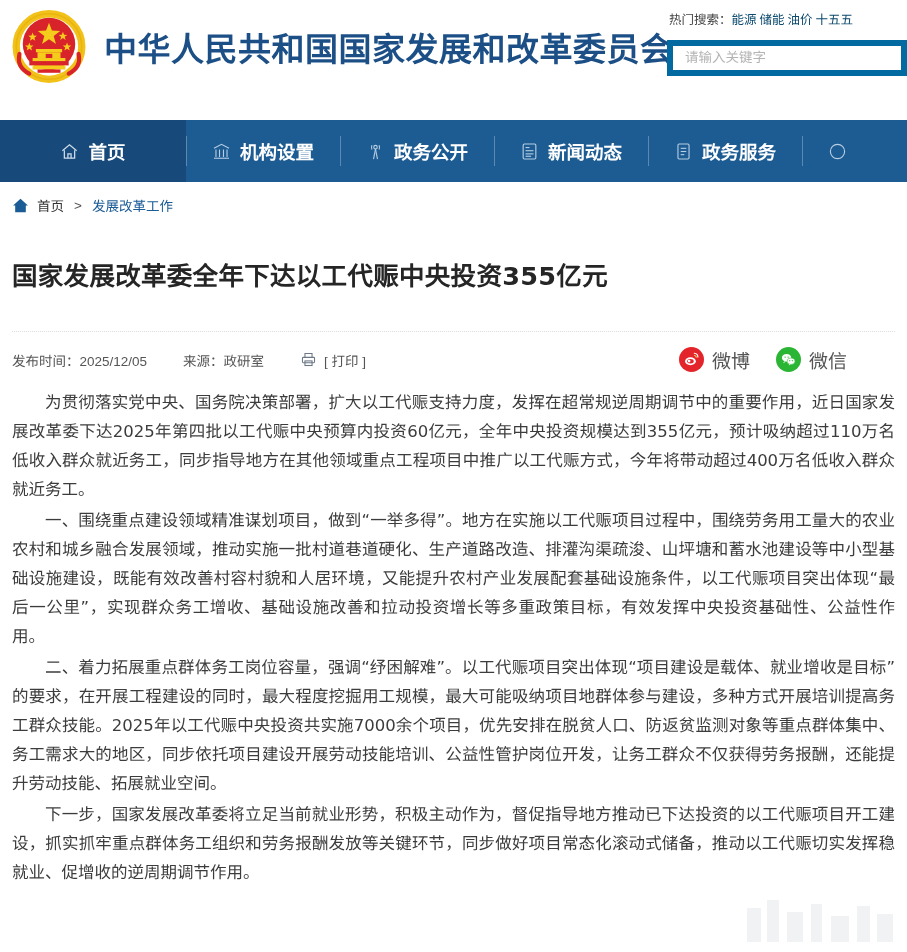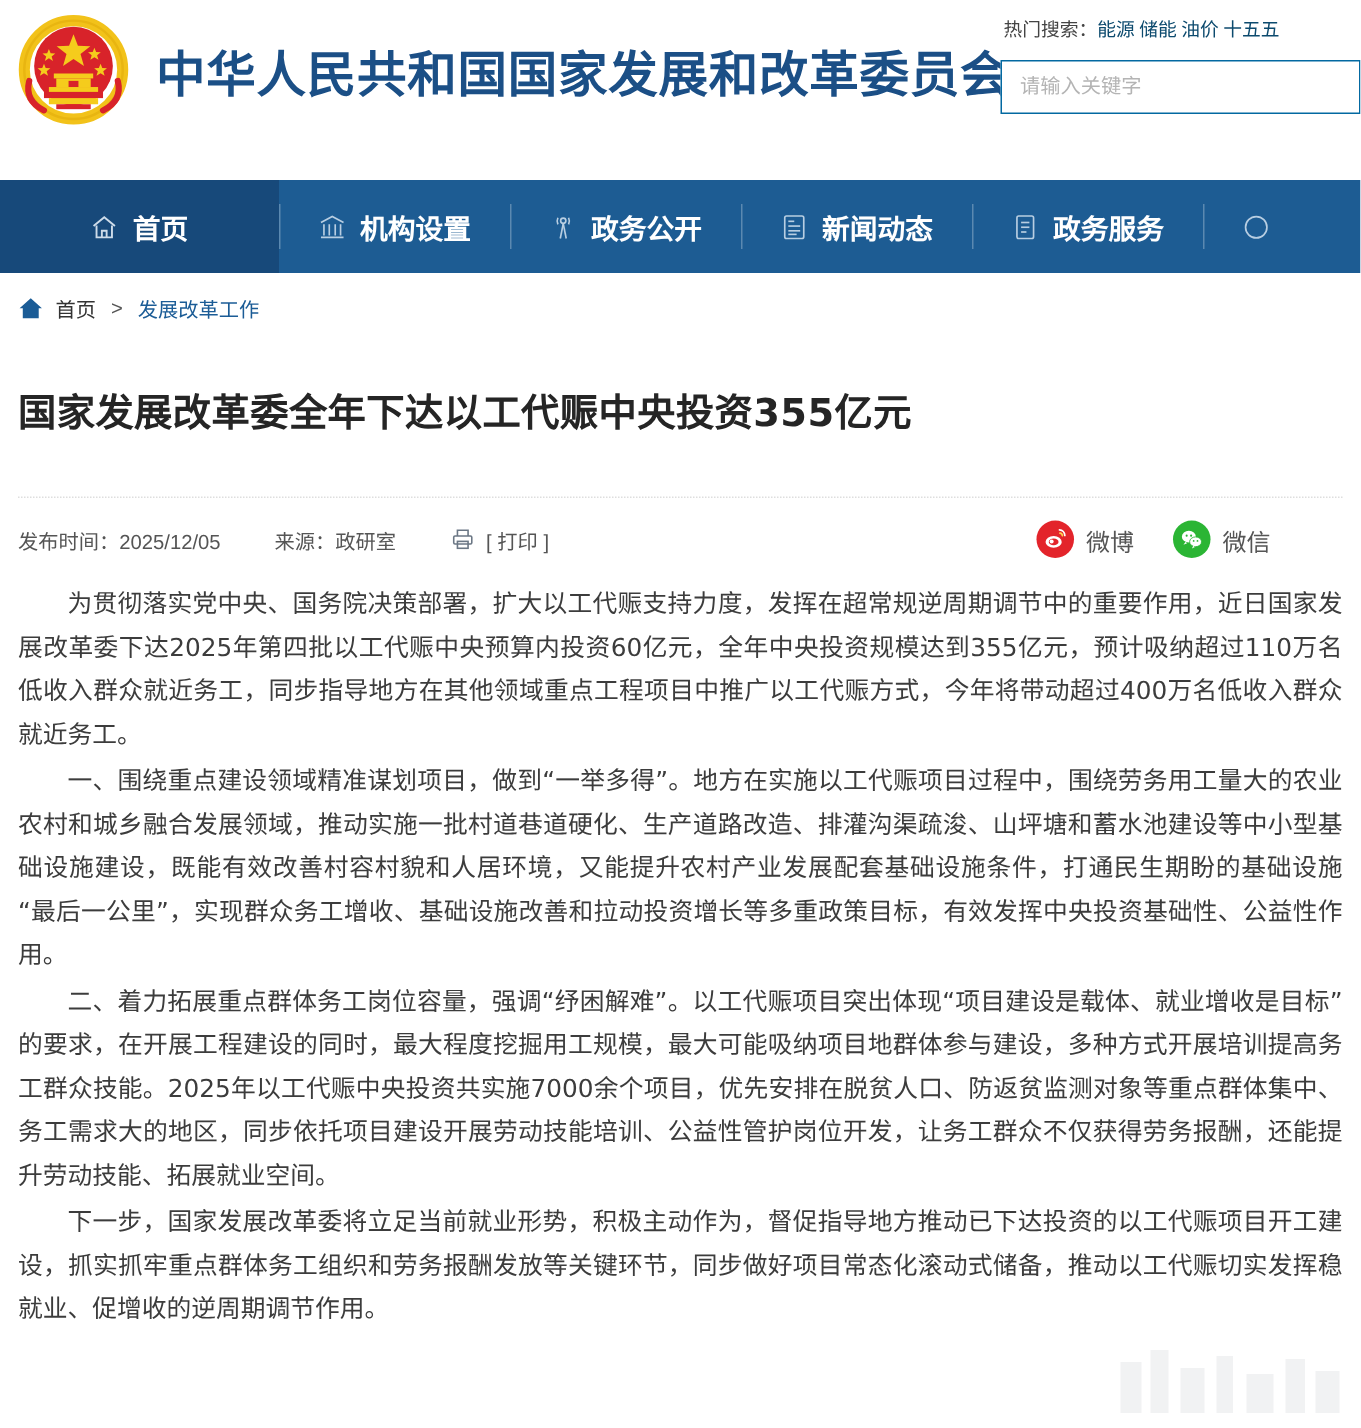--- a/index.html
+++ b/index.html
@@ -73,21 +73,21 @@
     color: #444;
     white-space: nowrap;
     line-height: 1.4;
     padding-left: 2px;
   }
   .hot-search .hs-label { color: #444; }
   .hot-search .hs-kw { color: #0c4a6e; margin-right: 3px; }
   .search-box {
     margin-top: 10px;
     height: 36px;
-    border: 1px solid #0369a1;
+    border: 6px solid #0369a1;
     background: #fff;
     display: flex;
     align-items: center;
     box-sizing: border-box;
   }
   .search-input {
     border: 0;
     outline: 0;
     background: transparent;
     height: 100%;
@@ -208,21 +208,21 @@
     position: absolute;
     right: 48px;
     display: flex;
     align-items: center;
     gap: 26px;
   }
   .share-item {
     display: flex;
     align-items: center;
     gap: 8px;
-    font-size: 16px;
+    font-size: 19px;
     color: #555;
     white-space: nowrap;
   }
   .share-badge {
     width: 25px;
     height: 25px;
     border-radius: 50%;
     display: inline-flex;
     align-items: center;
     justify-content: center;
@@ -439,21 +439,21 @@
               <circle cx="17.4" cy="13.6" r="0.85" fill="#2bb534"></circle>
             </svg>
           </span>
           <span>微信</span>
         </span>
       </span>
     </div>
 
     <div class="body-text">
       <p>为贯彻落实党中央、国务院决策部署，扩大以工代赈支持力度，发挥在超常规逆周期调节中的重要作用，近日国家发展改革委下达2025年第四批以工代赈中央预算内投资60亿元，全年中央投资规模达到355亿元，预计吸纳超过110万名低收入群众就近务工，同步指导地方在其他领域重点工程项目中推广以工代赈方式，今年将带动超过400万名低收入群众就近务工。</p>
-      <p>一、围绕重点建设领域精准谋划项目，做到“一举多得”。地方在实施以工代赈项目过程中，围绕劳务用工量大的农业农村和城乡融合发展领域，推动实施一批村道巷道硬化、生产道路改造、排灌沟渠疏浚、山坪塘和蓄水池建设等中小型基础设施建设，既能有效改善村容村貌和人居环境，又能提升农村产业发展配套基础设施条件，打通民生期盼的基础设施“最后一公里”，实现群众务工增收、基础设施改善和拉动投资增长等多重政策目标，有效发挥中央投资基础性、公益性作用。</p>
+      <p>一、围绕重点建设领域精准谋划项目，做到“一举多得”。地方在实施以工代赈项目过程中，围绕劳务用工量大的农业农村和城乡融合发展领域，推动实施一批村道巷道硬化、生产道路改造、排灌沟渠疏浚、山坪塘和蓄水池建设等中小型基础设施建设，既能有效改善村容村貌和人居环境，又能提升农村产业发展配套基础设施条件，以工代赈项目突出体现“最后一公里”，实现群众务工增收、基础设施改善和拉动投资增长等多重政策目标，有效发挥中央投资基础性、公益性作用。</p>
       <p>二、着力拓展重点群体务工岗位容量，强调“纾困解难”。以工代赈项目突出体现“项目建设是载体、就业增收是目标”的要求，在开展工程建设的同时，最大程度挖掘用工规模，最大可能吸纳项目地群体参与建设，多种方式开展培训提高务工群众技能。2025年以工代赈中央投资共实施7000余个项目，优先安排在脱贫人口、防返贫监测对象等重点群体集中、务工需求大的地区，同步依托项目建设开展劳动技能培训、公益性管护岗位开发，让务工群众不仅获得劳务报酬，还能提升劳动技能、拓展就业空间。</p>
       <p>下一步，国家发展改革委将立足当前就业形势，积极主动作为，督促指导地方推动已下达投资的以工代赈项目开工建设，抓实抓牢重点群体务工组织和劳务报酬发放等关键环节，同步做好项目常态化滚动式储备，推动以工代赈切实发挥稳就业、促增收的逆周期调节作用。</p>
     </div>
   </div>
 
   <div class="watermark">
     <svg viewBox="0 0 160 56" width="160" height="56">
       <rect x="6" y="14" width="14" height="34" fill="#9aa3ac"></rect>
       <rect x="26" y="6" width="12" height="42" fill="#9aa3ac"></rect>
       <rect x="46" y="18" width="16" height="30" fill="#9aa3ac"></rect>

